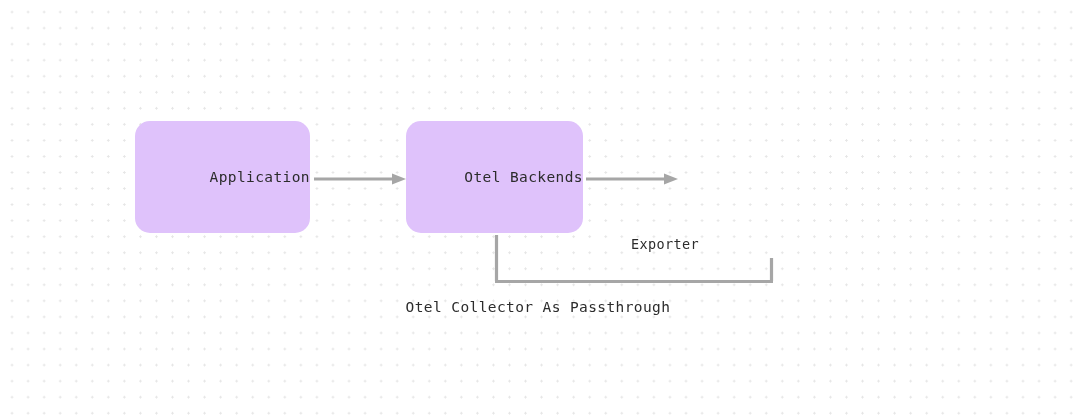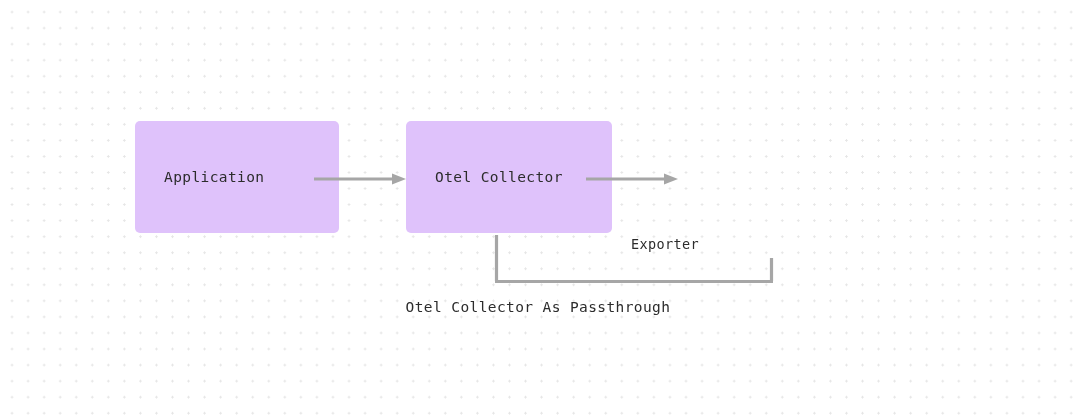--- a/index.html
+++ b/index.html
@@ -16,25 +16,24 @@
     height: 419px;
     background-color: #ffffff;
     background-image: radial-gradient(#e6e6e6 1.1px, transparent 1.2px);
     background-size: 16.05px 16.05px;
     background-position: 4px 4px;
     overflow: hidden;
   }
   .node {
     position: absolute;
     background: #dfc2fb;
-    border-radius: 5px;
+    border-radius: 15px;
     display: flex;
     align-items: center;
-    justify-content: flex-start;
-    padding-left: 29px;
+    justify-content: flex-end;
   }
   .node-label {
     font-family: "DejaVu Sans Mono", "Liberation Mono", monospace;
     font-size: 14.5px;
     letter-spacing: 0.4px;
     color: #2c2c2c;
     white-space: nowrap;
   }
   .arrow {
     position: absolute;
@@ -79,21 +78,21 @@
   <div class="node" id="node-application" style="left:135px; top:121px; width:175px; height:112px;">
     <span class="node-label">Application</span>
   </div>
 
   <svg class="arrow" id="arrow-1" style="left:314px; top:173px; width:92px; height:12px;" viewBox="0 0 92 12" xmlns="http://www.w3.org/2000/svg">
     <line x1="0" y1="6" x2="79" y2="6" stroke="#a6a6a6" stroke-width="3"></line>
     <polygon points="78,0.5 92,6 78,11.5" fill="#a6a6a6"></polygon>
   </svg>
 
   <div class="node" id="node-otel-receiver" style="left:406px; top:121px; width:177px; height:112px;">
-    <span class="node-label">Otel Collector</span>
+    <span class="node-label">Otel Backends</span>
   </div>
 
   <svg class="arrow" id="arrow-2" style="left:586px; top:173px; width:92px; height:12px;" viewBox="0 0 92 12" xmlns="http://www.w3.org/2000/svg">
     <line x1="0" y1="6" x2="79" y2="6" stroke="#a6a6a6" stroke-width="3"></line>
     <polygon points="78,0.5 92,6 78,11.5" fill="#a6a6a6"></polygon>
   </svg>
 
 
   <svg class="bracket" id="group-bracket" style="left:492px; top:232px; width:286px; height:56px;" viewBox="0 0 286 56" xmlns="http://www.w3.org/2000/svg">
     <line x1="4.5" y1="3" x2="4.5" y2="49" stroke="#a6a6a6" stroke-width="3.2"></line>

